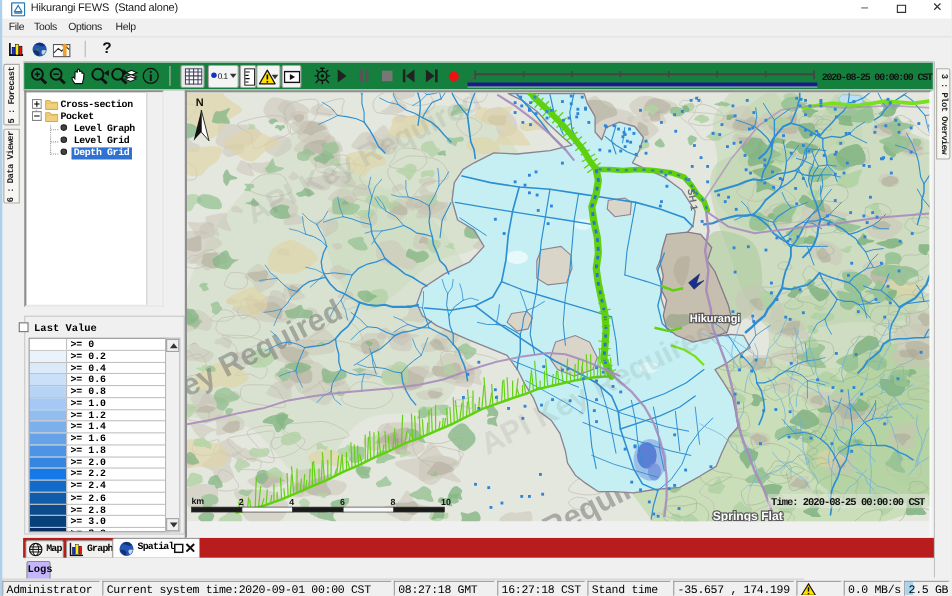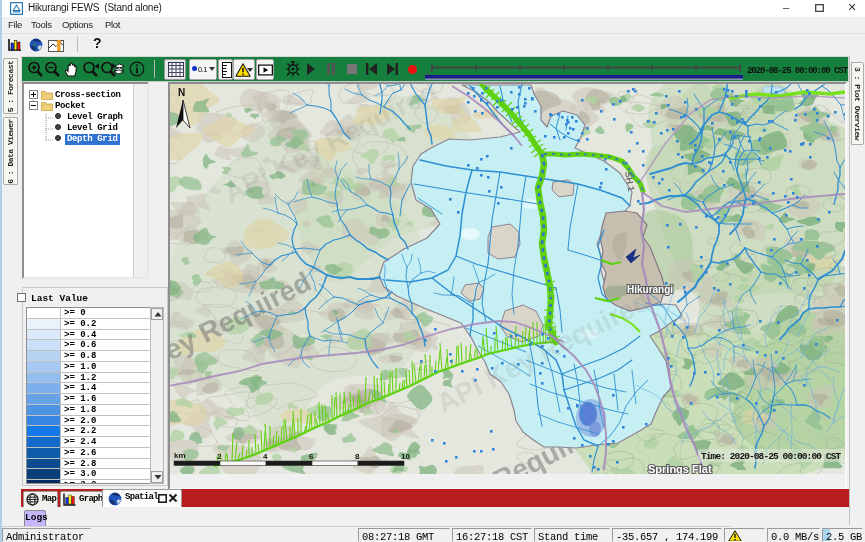--- a/index.html
+++ b/index.html
@@ -73,21 +73,21 @@
  <div class="abs winbtn" style="left:770px">–</div>
  <div class="abs winbtn" style="left:803px"><svg width="9" height="8" viewBox="0 0 9 8" style="margin-top:4px">
         <rect x="0.7" y="0.7" width="7.6" height="6.6" fill="none" stroke="#333" stroke-width="1.2"></rect>
       </svg></div>
  <div class="abs winbtn" style="left:836px">✕</div>
 </div>
 <div class="abs" id="menubar">
  <div class="abs menuitem" style="left:7px">File</div>
  <div class="abs menuitem" style="left:30px">Tools</div>
  <div class="abs menuitem" style="left:61px">Options</div>
- <div class="abs menuitem" style="left:104px">Plot</div>
+ <div class="abs menuitem" style="left:104px">Help</div>
 </div>
 <div class="abs" id="toolbar1">
  <svg class="abs" style="left:7px;top:4px" width="14" height="14" viewBox="0 0 14 14">
       <path d="M1,1 v11 h12" stroke="#111" stroke-width="1.6" fill="none"></path>
       <rect x="3" y="5" width="2.6" height="7" fill="#1133ee" stroke="#000" stroke-width="0.5"></rect>
       <rect x="6.2" y="2.5" width="2.6" height="9.5" fill="#ffee00" stroke="#000" stroke-width="0.5"></rect>
       <rect x="9.4" y="4" width="2.6" height="8" fill="#ee1111" stroke="#000" stroke-width="0.5"></rect>
     </svg>
  <svg class="abs" style="left:28px;top:4px" width="14" height="14" viewBox="0 0 14 14">
       <circle cx="7" cy="7" r="6.4" fill="#2255bb"></circle>
@@ -1895,20 +1895,21 @@
         <rect x="0.8" y="0.8" width="7.4" height="7.4" fill="none" stroke="#111" stroke-width="1.5"></rect>
       </svg>
   <svg style="position:absolute;right:3px;top:3px" width="10" height="10" viewBox="0 0 10 10">
         <path d="M1.5,1.5 L8.5,8.5 M8.5,1.5 L1.5,8.5" stroke="#111" stroke-width="1.8"></path>
       </svg>
  </div>
 </div>
 <div class="abs" id="logsbtn">Logs</div>
 <div class="abs" id="statusbar">
  <div class="seg" style="left:2px;width:89px">Administrator</div>
+ <div class="seg" style="left:93px;width:263px">Current system time:2020-09-01 00:00 CST</div>
  <div class="seg" style="left:358px;width:92px">08:27:18 GMT</div>
  <div class="seg" style="left:452px;width:80px">16:27:18 CST</div>
  <div class="seg" style="left:534px;width:76px">Stand time</div>
  <div class="seg" style="left:612px;width:110px">-35.657 , 174.199</div>
  <div class="seg" style="left:724px;width:41px;padding:0">
   <svg style="position:absolute;left:3px;top:1px" width="14" height="12" viewBox="0 0 14 12">
         <path d="M7,0.8 L13.4,11.2 H0.6 Z" fill="#ffe000" stroke="#111" stroke-width="1"></path>
         <rect x="6.3" y="3.8" width="1.4" height="4" fill="#111"></rect>
         <rect x="6.3" y="9" width="1.4" height="1.4" fill="#111"></rect>
       </svg>

